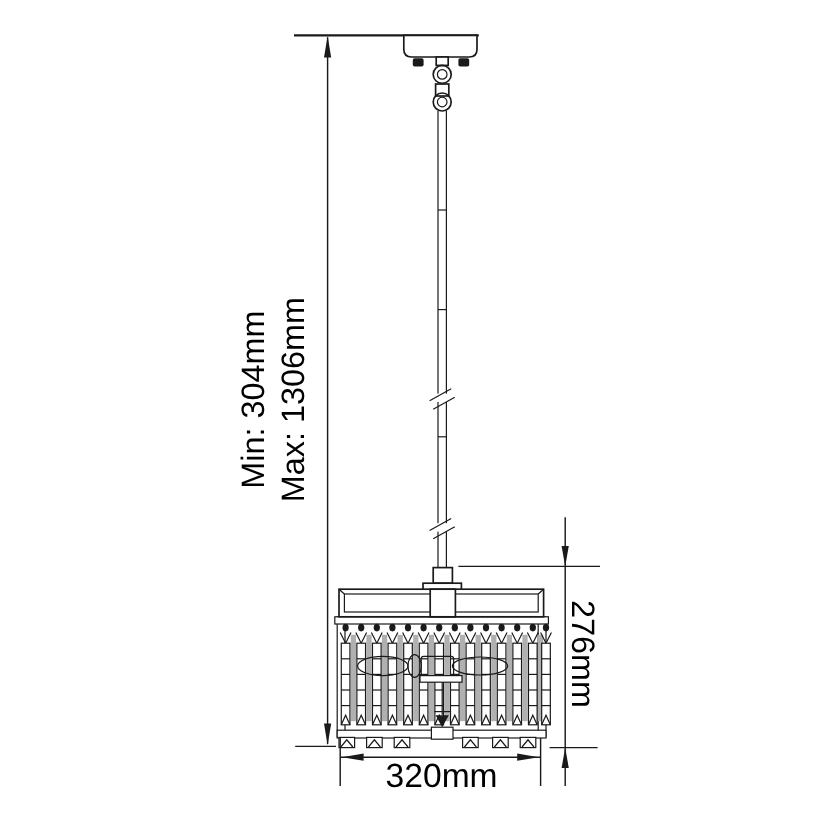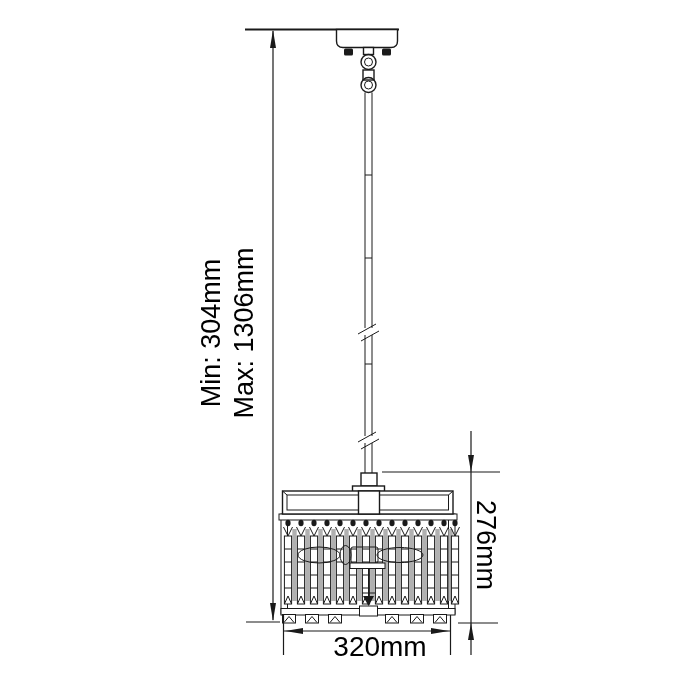--- a/index.html
+++ b/index.html
@@ -13,21 +13,21 @@
   .thin {stroke-width:1;}
   .thick{stroke-width:1.8;}
   .dim{stroke:var(--line,#1a1a1a);stroke-width:1.2;fill:none;}
   .gray{fill:var(--shadow,#b0b0b0);stroke:none;}
   
   .lbl{position:absolute;color:#000;white-space:nowrap;}
   #overall-label{left:133px;top:300px;width:190px;height:66px;font-size:27px;line-height:33px;
       text-align:center;transform:rotate(-90deg);}
   #shade-height-label{left:436px;top:531px;width:100px;height:28px;font-size:27px;line-height:28px;
       text-align:center;transform:rotate(90deg);}
-  #shade-width-label{left:312px;top:631px;width:136px;height:32px;font-size:28px;line-height:32px;
+  #shade-width-label{left:300px;top:631px;width:136px;height:32px;font-size:28px;line-height:32px;
       text-align:center;}
 </style>
 </head>
 <body>
 
 <div id="stage">
 
 <svg width="700" height="700" viewBox="0 0 700 700">
   <defs>
 

